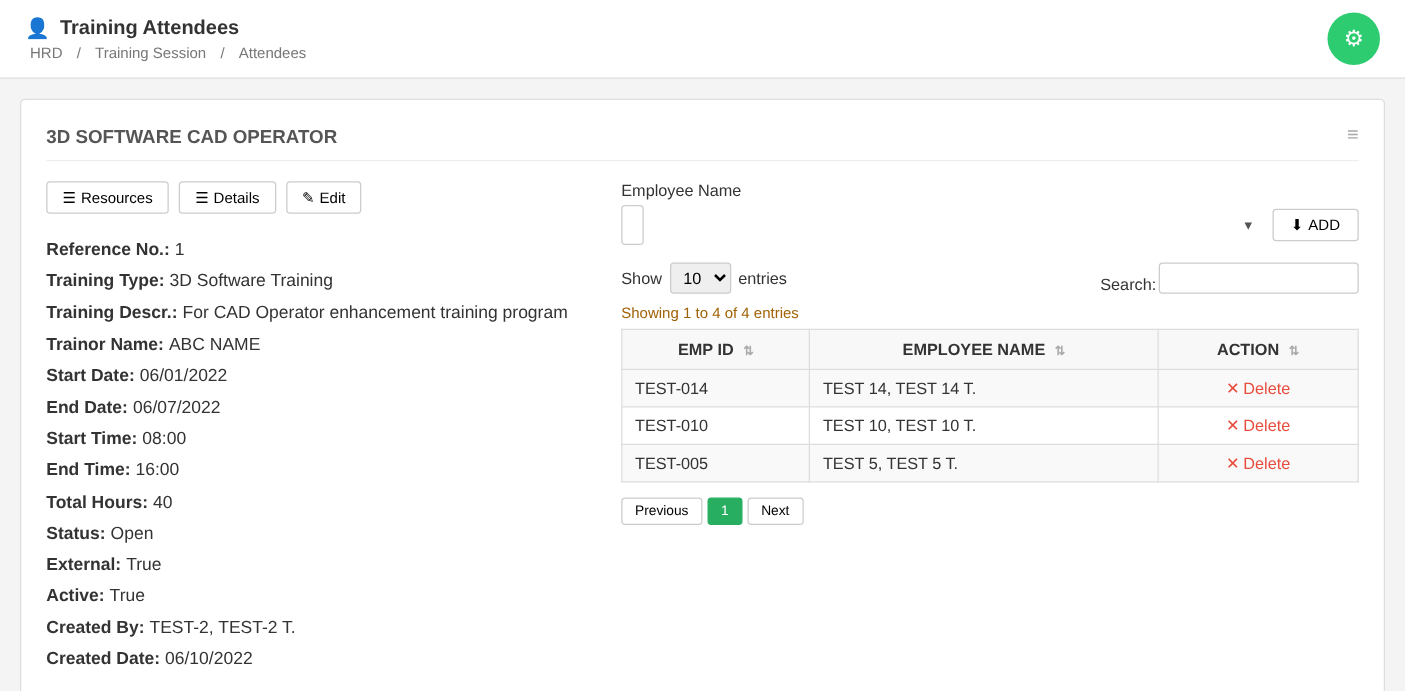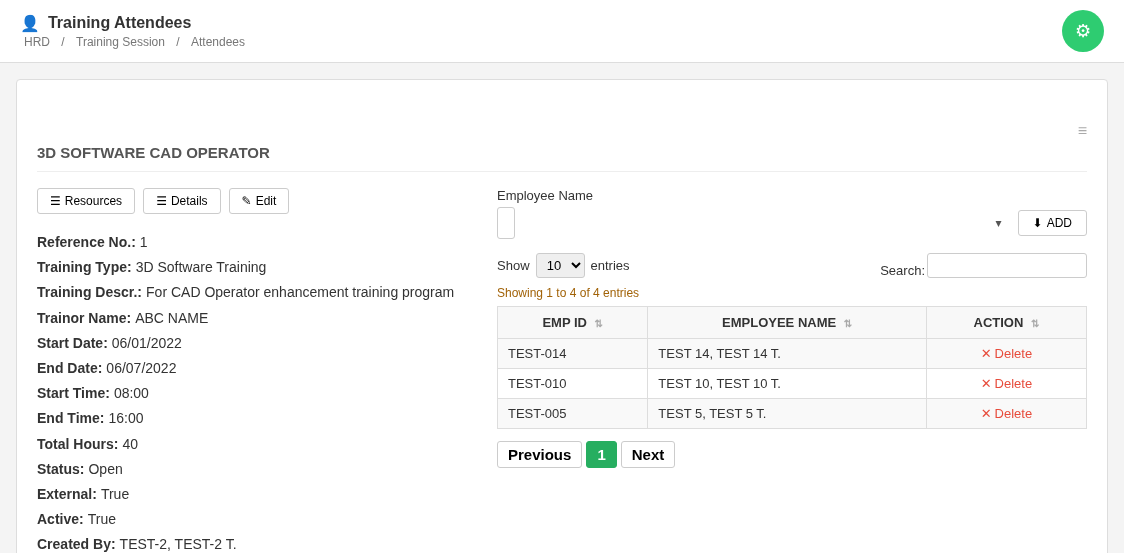--- a/index.html
+++ b/index.html
@@ -46,21 +46,20 @@
       justify-content: space-between;
       align-items: center;
       margin-bottom: 16px;
       border-bottom: 1px solid #eee;
       padding-bottom: 10px;
     }
     .section-title {
       font-size: 15px;
       font-weight: bold;
       color: #555;
-      margin-top: 44px;
     }
     .menu-icon { color: #aaa; font-size: 16px; cursor: pointer; }
 
     .content-body { display: flex; gap: 20px; }
 
     .left-panel { flex: 0 0 440px; }
     .right-panel { flex: 1; }
 
     .toolbar { display: flex; gap: 8px; margin-bottom: 16px; }
     .btn {
@@ -125,21 +124,20 @@
       align-items: center;
       justify-content: space-between;
       margin-bottom: 8px;
     }
     .show-entries { display: flex; align-items: center; gap: 6px; font-size: 13px; }
     .show-select {
       padding: 3px 6px;
       border: 1px solid #ccc;
       border-radius: 3px;
       font-size: 13px;
-      text-align: center;
     }
     .search-row { display: flex; align-items: flex-end; gap: 2px; font-size: 13px; }
     .search-input {
       padding: 4px 8px;
       border: 1px solid #ccc;
       border-radius: 3px;
       font-size: 13px;
       width: 160px;
     }
 
@@ -169,22 +167,21 @@
     }
     .delete-cell { display: flex; align-items: center; justify-content: center; }
 
     .pagination { display: flex; gap: 4px; margin-top: 12px; align-items: center; }
     .page-btn {
       padding: 4px 10px;
       border: 1px solid #ccc;
       background: #fff;
       border-radius: 3px;
       cursor: pointer;
-      font-size: 15px;
-      font-weight: bold;
+      font-size: 11px;
     }
     .page-btn.active { background: #27ae60; color: #fff; border-color: #27ae60; }
   </style>
 </head>
 <body>
 
 <div class="top-bar">
   <div class="top-bar-left">
     <div class="page-title">
       <span class="page-title-icon">👤</span>

